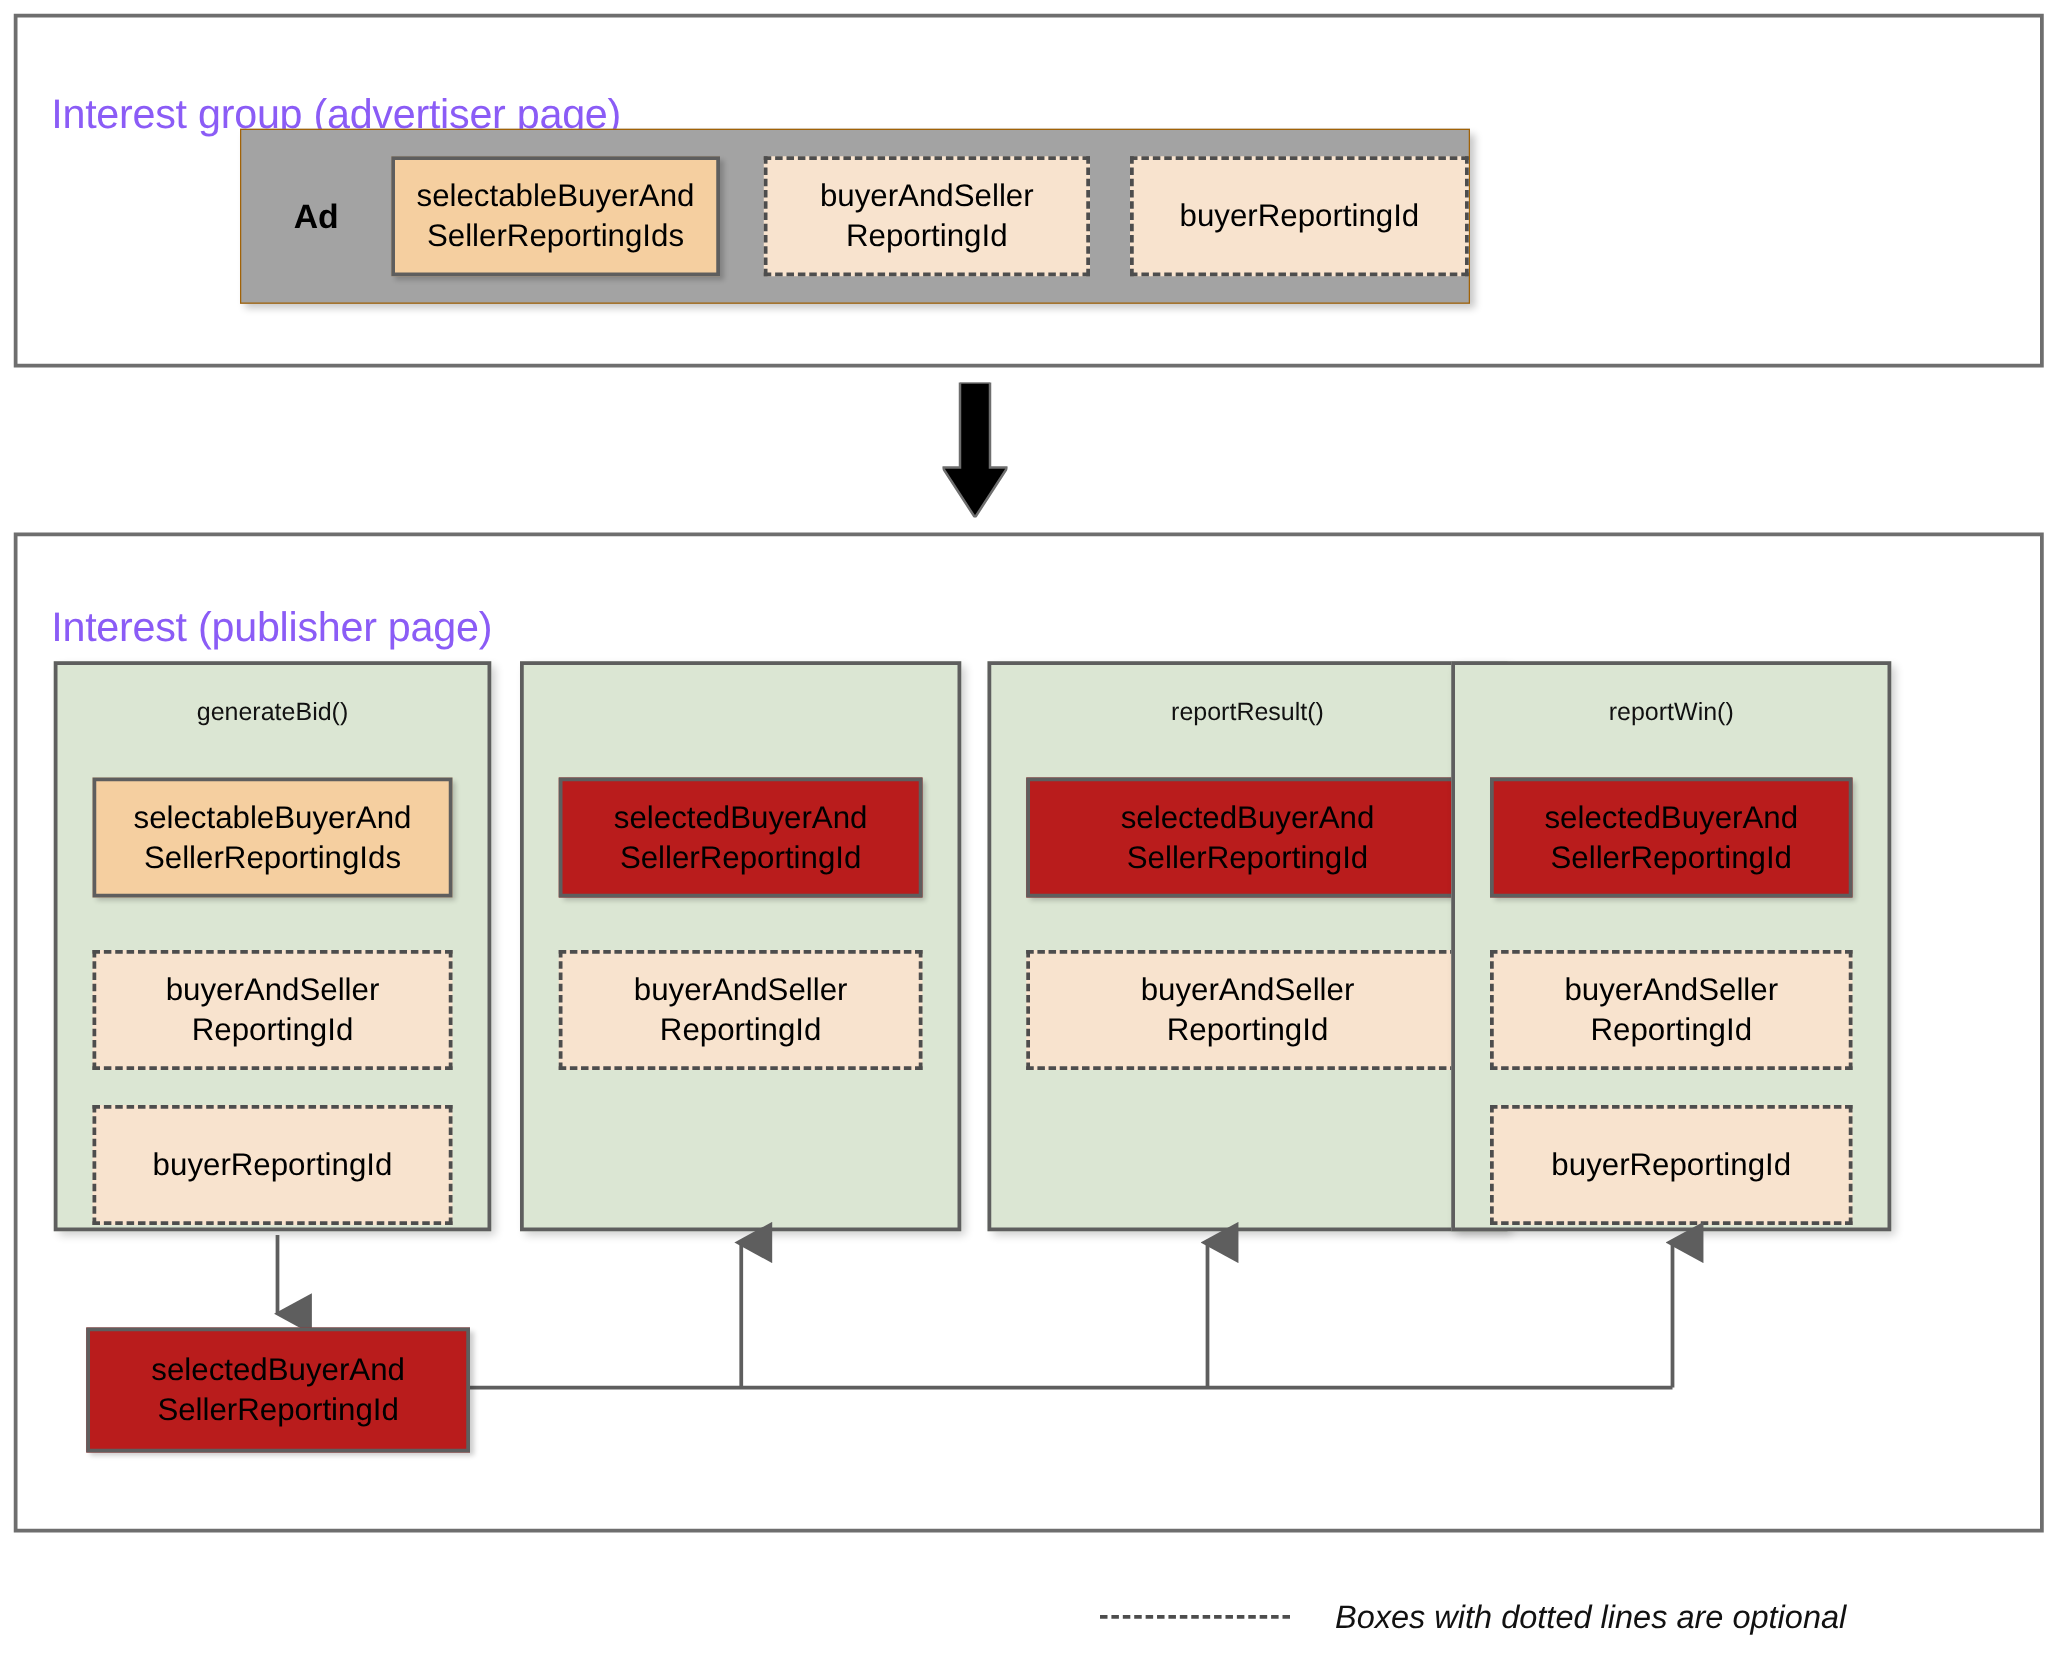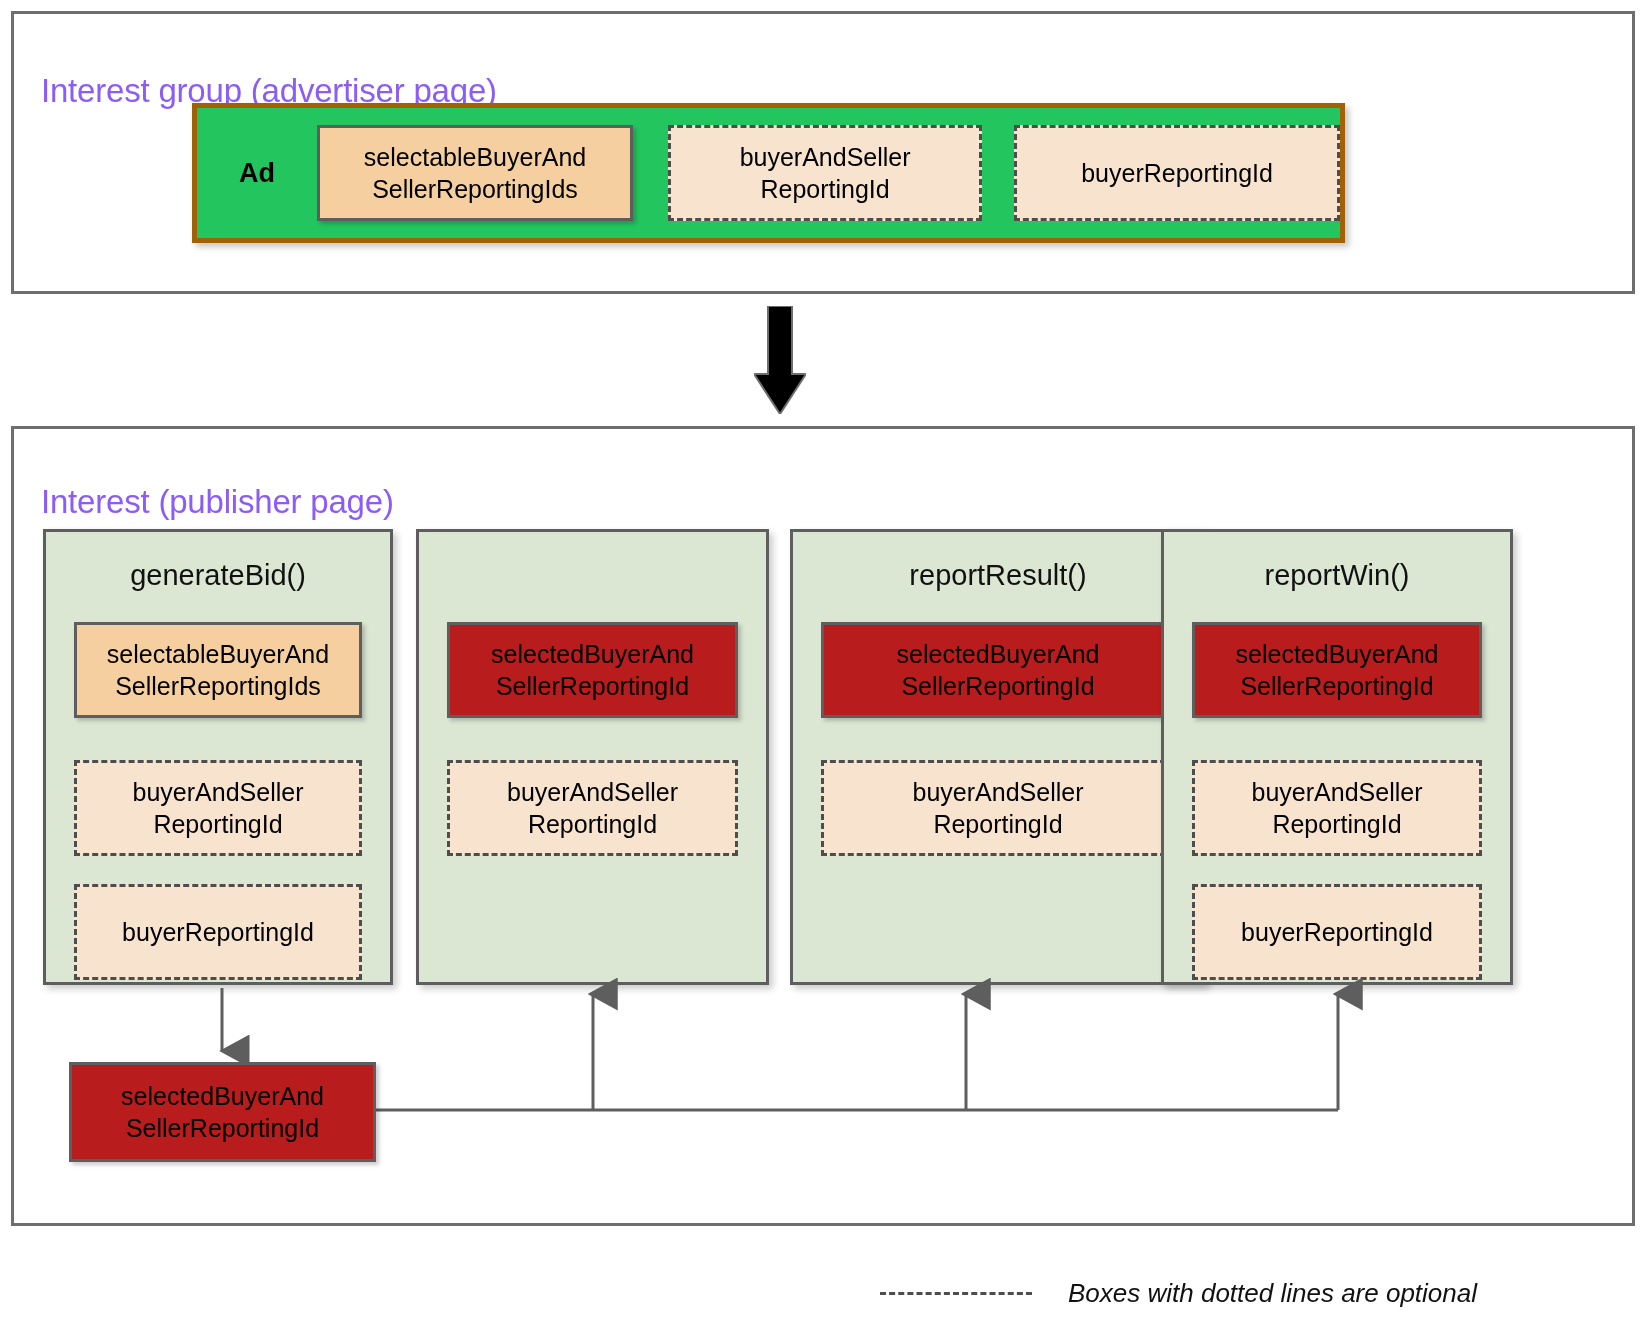--- a/index.html
+++ b/index.html
@@ -48,24 +48,24 @@
     margin-top: 28px;
   }
   #interest-group-title { left: 27px; top: 30px; }
   #auction-title { left: 27px; top: 26px; }
 
   
   #ad-container {
     position: absolute;
     left: 192px;
     top: 103px;
-    width: 1153px;
+    width: 984px;
     height: 140px;
-    background: #22c55e;
-    border: 5px solid #a16207;
+    background: #a3a3a3;
+    border: 1px solid #a16207;
     box-sizing: border-box;
     box-shadow: 4px 4px 6px rgba(0,0,0,0.22);
     display: flex;
     align-items: center;
   }
   #ad-label {
     width: 120px;
     text-align: center;
     font-size: 27px;
     font-weight: bold;
@@ -129,21 +129,21 @@
   #fn-col-1 { left: 416px;  width: 353px; }
   #fn-col-2 { left: 790px;  width: 416px; }
   #fn-col-3 { left: 1161px; width: 352px; }
 
   .fn-title {
     position: absolute;
     left: 0;
     right: 0;
     top: 27px;
     text-align: center;
-    font-size: 29px;
+    font-size: 20px;
     color: #111111;
   }
 
   .fn-box {
     position: absolute;
     left: 28px;
     right: 28px;
   }
   .fn-box.slot-0 { top: 90px;  height: 96px; }
   .fn-box.slot-1 { top: 228px; height: 96px; }

